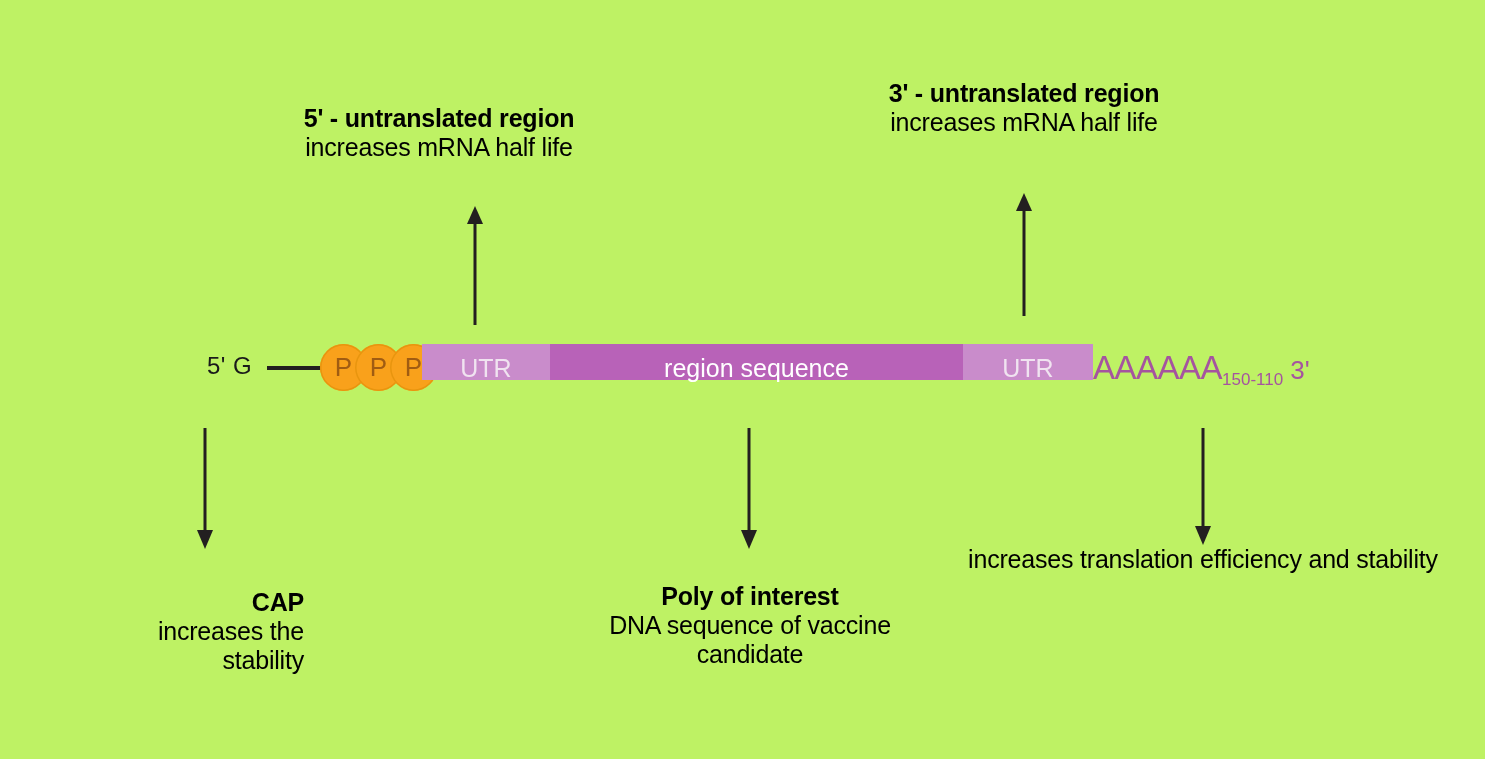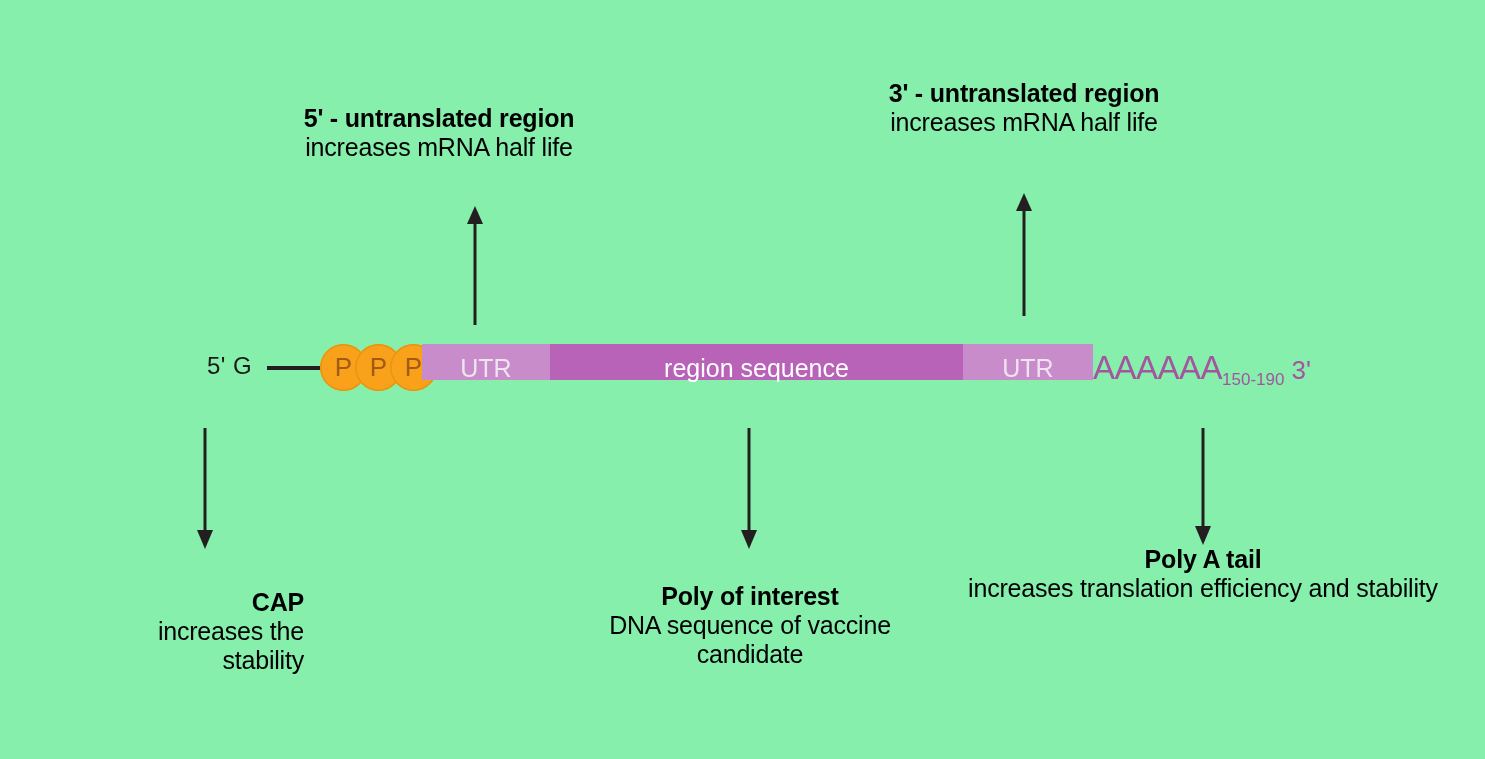--- a/index.html
+++ b/index.html
@@ -9,21 +9,21 @@
     background: #ffffff;
   }
   body {
     font-family: "Liberation Sans", sans-serif;
     -webkit-font-smoothing: antialiased;
   }
   #stage {
     position: relative;
     width: 1485px;
     height: 759px;
-    background: #86efac;
+    background: #bef264;
     overflow: hidden;
   }
 
   
   .callout {
     position: absolute;
     text-align: center;
     color: #000000;
     line-height: 1.16;
   }
@@ -183,21 +183,21 @@
     <div class="linker"></div>
 
     <div class="phosphate" id="phosphate-1">P</div>
     <div class="phosphate" id="phosphate-2">P</div>
     <div class="phosphate" id="phosphate-3">P</div>
 
     <div class="segment" id="seg-utr5">UTR</div>
     <div class="segment" id="seg-coding">region sequence</div>
     <div class="segment" id="seg-utr3">UTR</div>
 
-    <div class="polya"><span>AAAAAA</span><span class="sub">150-190</span><span class="three-prime">3'</span></div>
+    <div class="polya"><span>AAAAAA</span><span class="sub">150-110</span><span class="three-prime">3'</span></div>
 
   </div>
 
   <div class="arrow" id="arrow-cap" style="left:191px; top:428px;">
     <svg width="28" height="122" viewBox="0 0 28 122" xmlns="http://www.w3.org/2000/svg">
       <line x1="14" y1="0" x2="14" y2="106" stroke="#231f20" stroke-width="3"></line>
       <polygon points="14,121 6,102 22,102" fill="#231f20"></polygon>
     </svg>
   </div>
 
@@ -219,17 +219,16 @@
   </div>
 
   <div class="arrow" id="arrow-polya" style="left:1189px; top:428px;">
     <svg width="28" height="118" viewBox="0 0 28 118" xmlns="http://www.w3.org/2000/svg">
       <line x1="14" y1="0" x2="14" y2="102" stroke="#231f20" stroke-width="3"></line>
       <polygon points="14,117 6,98 22,98" fill="#231f20"></polygon>
     </svg>
   </div>
 
   <div class="callout" id="callout-polya">
-    <span class="title">Poly A tail</span>
     <span class="desc">increases translation efficiency and stability</span>
   </div>
 
 </div>
 
 </body></html>

